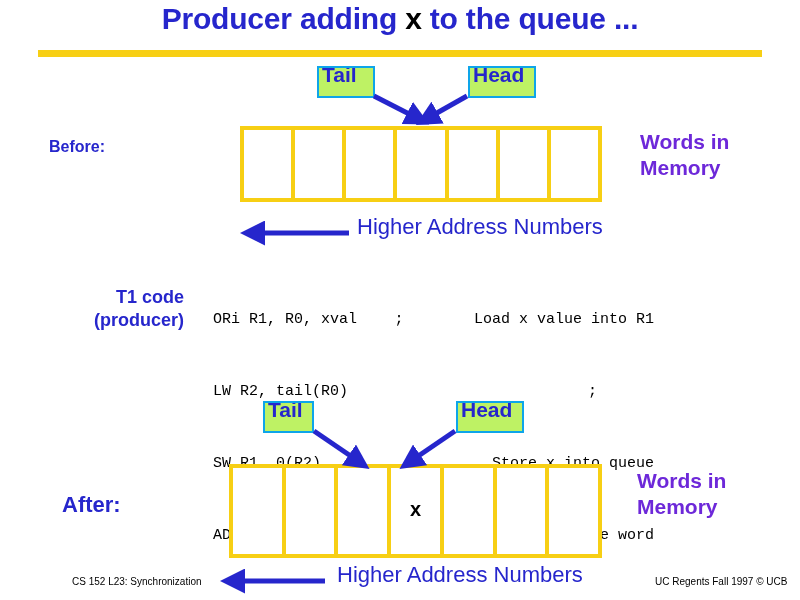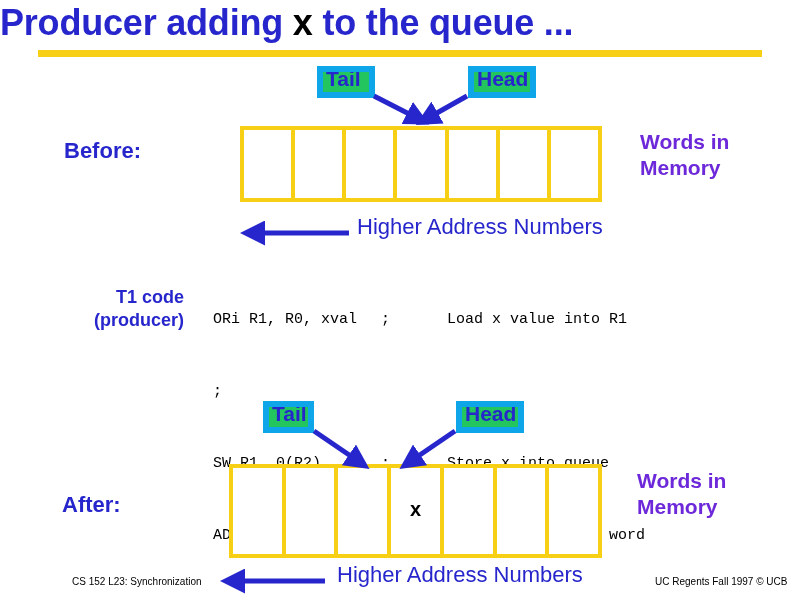--- a/index.html
+++ b/index.html
@@ -21,44 +21,44 @@
     width: 800px;
     height: 600px;
   }
 
   
   .title {
     position: absolute;
     left: 0;
     top: 2px;
     width: 800px;
-    text-align: left;
-    font-family: "Liberation Sans", sans-serif;
-    font-size: 36px;
+    text-align: center;
+    font-family: "Liberation Sans", sans-serif;
+    font-size: 30px;
     font-weight: bold;
     color: #2626cc;
     letter-spacing: -0.2px;
     white-space: nowrap;
   }
   .title .blk { color: #000000; }
 
   .title-rule {
     position: absolute;
     left: 38px;
     top: 50px;
     width: 724px;
     height: 7px;
     background: #f7cf14;
   }
 
   
   .ptr-box {
     position: absolute;
-    border: 6px solid #0ea5e9;
-    background: #22c55e;
+    border: 2px solid #0ea5e9;
+    background: #bef264;
     box-sizing: border-box;
     overflow: hidden;
   }
   .ptr-box .ptr-text {
     position: absolute;
     left: 3px;
     top: -7px;
     font-family: "Liberation Sans", sans-serif;
     font-size: 21px;
     font-weight: bold;
@@ -103,42 +103,42 @@
     white-space: nowrap;
   }
   .black-label {
     position: absolute;
     font-family: "Liberation Sans", sans-serif;
     font-weight: bold;
     color: #6d28d9;
     white-space: nowrap;
   }
 
-  .lbl-before { left: 64px; top: 138px; font-size: 22px; }
+  .lbl-before { left: 49px; top: 138px; font-size: 16px; }
   .lbl-after  { left: 62px; top: 492px; font-size: 22px; }
   .lbl-t1     { left: 44px; top: 286px; font-size: 18px; line-height: 23px; text-align: right; width: 140px;}
 
   .lbl-words-1 { left: 640px; top: 129px; font-size: 21px; line-height: 26px; }
   .lbl-words-2 { left: 637px; top: 468px; font-size: 21px; line-height: 26px; }
 
   .lbl-han-1 { left: 357px; top: 214px; font-size: 22px; font-weight: normal; }
   .lbl-han-2 { left: 337px; top: 562px; font-size: 22px; font-weight: normal; }
 
   
   .code-block {
     position: absolute;
     left: 213px;
     top: 260px;
     font-family: "Liberation Mono", monospace;
     font-size: 15px;
     line-height: 24px;
     color: #000000;
     white-space: pre;
   }
-  .code-row { display: flex; }
+  .code-row { display: flex; justify-content: space-between; }
   .code-instr { width: 168px; }
   .code-semi  { width: 66px; }
   .code-cmt   { }
 
   
   .footer-left {
     position: absolute;
     left: 72px;
     top: 576px;
     font-family: "Liberation Sans", sans-serif;
@@ -218,20 +218,21 @@
     <span>(producer)</span>
   </div>
 
   <div class="code-block">
     <div class="code-row">
       <span class="code-instr">ORi R1, R0, xval</span>
       <span class="code-semi">;</span>
       <span class="code-cmt">Load x value into R1</span>
     </div>
     <div class="code-row">
+      <span class="code-instr">LW R2, tail(R0)</span>
       <span class="code-semi">;</span>
     </div>
     <div class="code-row">
       <span class="code-instr">SW R1, 0(R2)</span>
       <span class="code-semi">;</span>
       <span class="code-cmt">Store x into queue</span>
     </div>
     <div class="code-row">
       <span class="code-instr">ADDi R2, R2, 4</span>
       <span class="code-semi">;</span>

